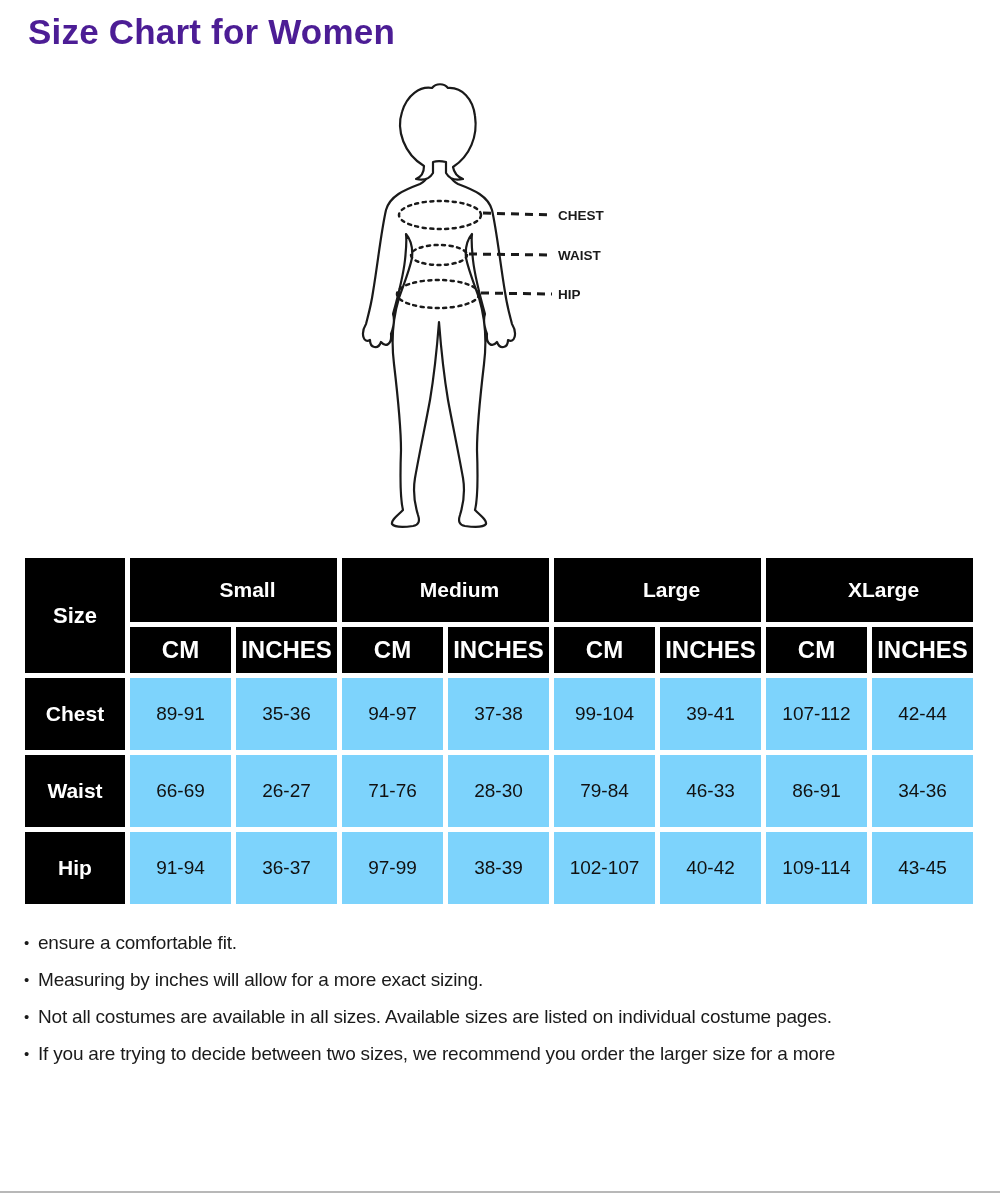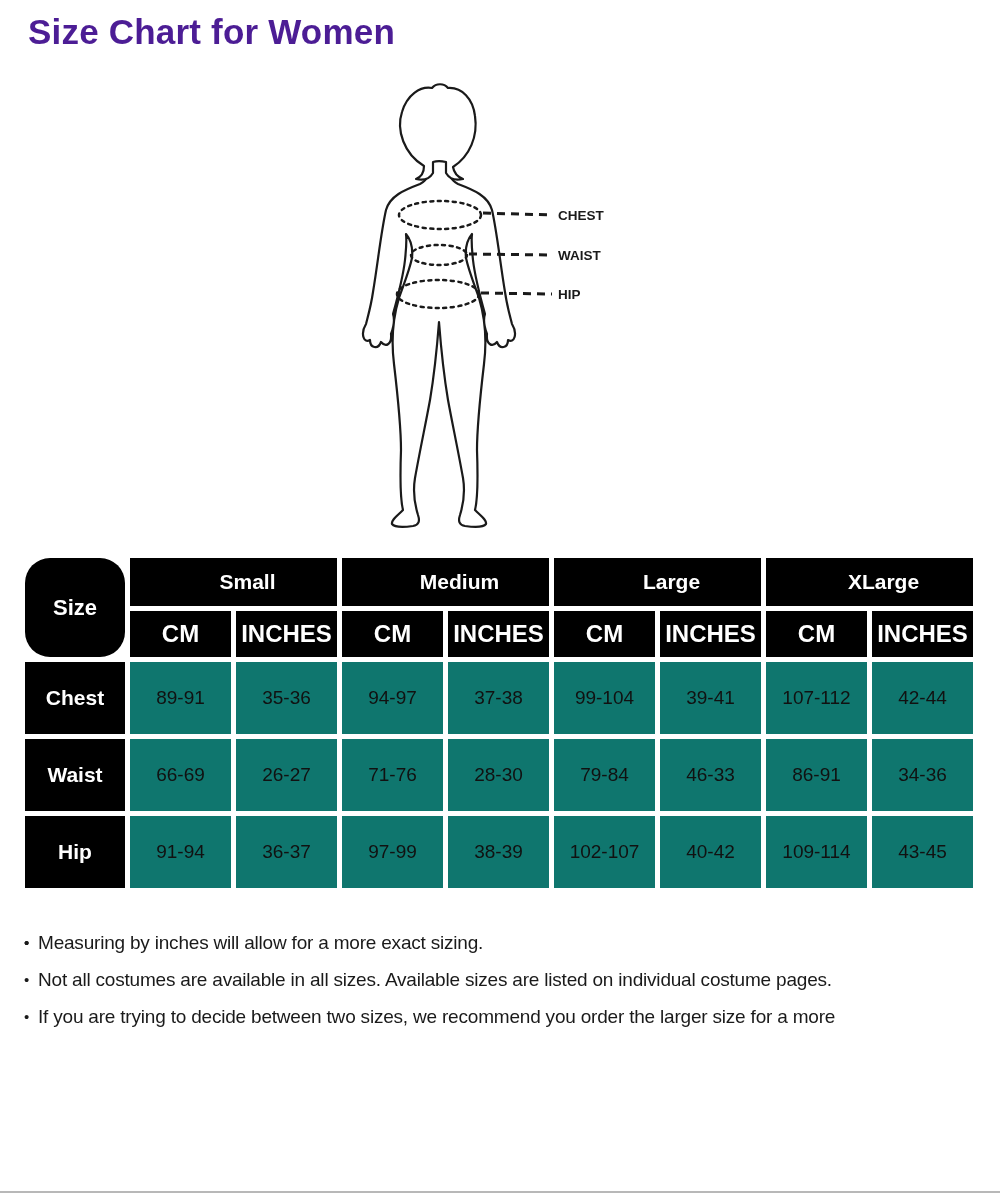--- a/index.html
+++ b/index.html
@@ -40,26 +40,26 @@
   .size-table th, .size-table td {
     text-align: center;
     vertical-align: middle;
     padding: 0;
   }
   .hdr {
     background: #000000;
     color: #ffffff;
     font-weight: bold;
   }
-  th.corner { width: 100px; font-size: 22px; border-radius: 25px; }
-  th.group { height: 48px; font-size: 21px; padding-left: 28px; }
+  th.corner { width: 100px; font-size: 22px; }
+  th.group { height: 64px; font-size: 21px; padding-left: 28px; }
   th.unit { height: 46px; width: 101px; font-size: 24px; }
   th.rowlabel { height: 72px; font-size: 21px; }
   td.val {
-    background: #0f766e;
+    background: #7dd3fc;
     height: 72px;
     font-size: 19px;
     color: #111111;
     font-weight: normal;
   }
   .notes {
     position: absolute;
     left: 12px;
     top: 920px;
     width: 965px;
@@ -241,20 +241,21 @@
         <td class="val">109-114</td>
         <td class="val">43-45</td>
       </tr>
     </tbody>
   </table>
 
   <div class="notes">
     <ul>
       <li>
         <span class="bullet">•</span>
+        <div class="note-line">ensure a comfortable fit.</div>
       </li>
       <li>
         <span class="bullet">•</span>
         <div class="note-line">Measuring by inches will allow for a more exact sizing.</div>
       </li>
       <li>
         <span class="bullet">•</span>
         <div class="note-line">Not all costumes are available in all sizes. Available sizes are listed on individual costume pages.</div>
       </li>
       <li>

